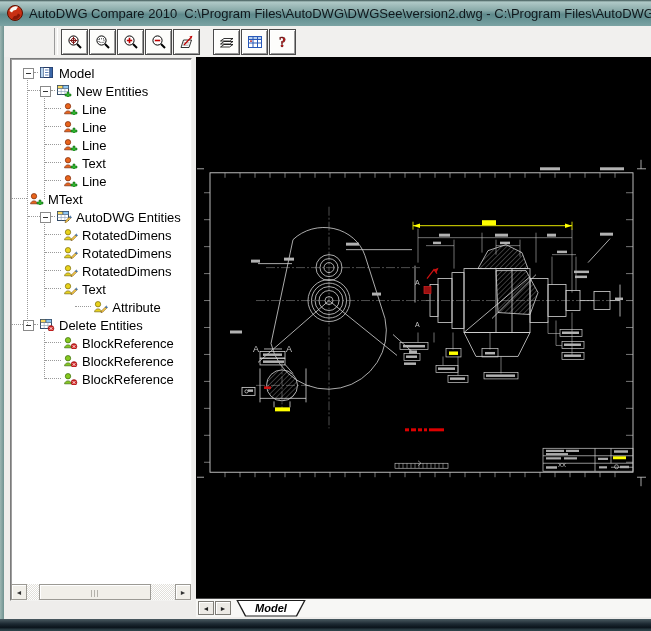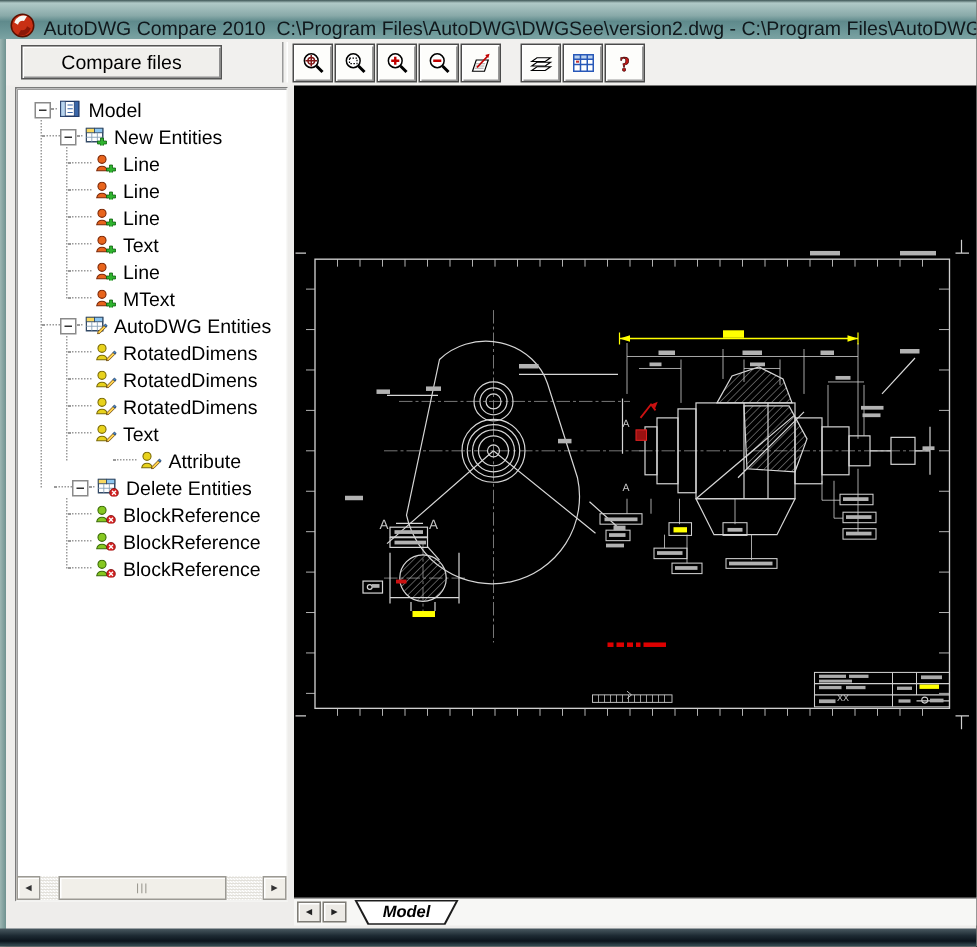--- a/index.html
+++ b/index.html
@@ -2,21 +2,21 @@
 <html><head>
 <meta charset="utf-8">
 <style>
   html,body{margin:0;padding:0;}
   body{width:651px;height:631px;overflow:hidden;font-family:"Liberation Sans",sans-serif;background:#eeedeb;position:relative;}
   .window{position:absolute;inset:0;}
   
   .left-border{position:absolute;left:0;top:0;bottom:0;width:4px;background:linear-gradient(90deg,#9cb5b2,#6f9290);}
   .bottom-border{position:absolute;left:0;right:0;bottom:0;height:12px;background:linear-gradient(180deg,#4a5a61 0%,#1d2a33 40%,#0b141c 70%,#31464d 93%,#253a41 100%);}
   
-  .titlebar{position:absolute;top:0;left:0;right:0;height:26px;display:flex;align-items:flex-end;padding-left:6px;box-sizing:border-box;
+  .titlebar{position:absolute;top:0;left:0;right:0;height:26px;display:flex;align-items:center;padding-left:6px;box-sizing:border-box;
     background:linear-gradient(180deg,#3c5454 0,#b0c9c7 2px,#89aaa9 40%,#5f8a8c 55%,#6c9798 80%,#7ba3a3 100%);}
   .app-icon{width:18px;height:18px;margin-right:5px;flex:none;}
   .title-text{font-size:13px;color:#10181c;white-space:pre;overflow:hidden;}
   
   .toolbar{position:absolute;top:26px;left:4px;right:0;height:31px;background:#f1f0ee;display:flex;align-items:center;padding-left:10px;box-sizing:border-box;}
   .compare-btn{width:134px;height:23px;background:#f0efec;border:1px solid #555;box-shadow:inset 1px 1px 0 #ffffff, inset -1px -1px 0 #909090;font-size:13px;font-family:"Liberation Sans",sans-serif;color:#000;}
   .tb-sep{width:2px;height:27px;margin-left:40px;margin-right:3px;border-left:1px solid #9a9a9a;border-right:1px solid #ffffff;}
   .tbtn{width:27px;height:26px;margin-right:1px;background:#fdfdfb;border:1px solid #4a4a4a;box-shadow:inset 1px 1px 0 #ffffff, inset -1px -1px 0 #9a9a9a;display:flex;align-items:center;justify-content:center;padding:0;}
   .tbtn svg{display:block;}
   .tb-gap{width:12px;}
@@ -58,21 +58,20 @@
   <div class="titlebar">
     <svg class="app-icon" viewBox="0 0 18 18">
       <circle cx="9" cy="9" r="7.5" fill="#c83014" stroke="#5a1000"></circle>
       <path d="M3.5,7 A6.5,6.5 0 0 1 12,2.8 L10,6 A3.5,3.5 0 0 0 6,8.5 Z" fill="#f8f8f4"></path>
       <path d="M14.5,11 A6.5,6.5 0 0 1 6,15.2 L8,12 A3.5,3.5 0 0 0 12,9.5 Z" fill="#8a1808"></path>
     </svg>
     <span class="title-text">AutoDWG Compare 2010  C:\Program Files\AutoDWG\DWGSee\version2.dwg - C:\Program Files\AutoDWG</span>
   </div>
 
   <div class="toolbar">
-    <button class="compare-btn">Compare files</button>
     <div class="tb-sep"></div>
     <button class="tbtn">
       <svg width="16" height="16" viewBox="0 0 16 16">
         <circle cx="6.5" cy="6.5" r="4.6" fill="#fff" stroke="#000"></circle>
         <line x1="6.5" y1="2.6" x2="6.5" y2="10.4" stroke="#801818"></line>
         <line x1="2.6" y1="6.5" x2="10.4" y2="6.5" stroke="#801818"></line>
         <circle cx="6.5" cy="6.5" r="2.2" fill="none" stroke="#801818"></circle>
         <line x1="10" y1="10" x2="14" y2="14" stroke="#000" stroke-width="2"></line>
       </svg>
     </button>
@@ -214,21 +213,21 @@
             <span class="stub16"></span>
             <span class="ticon">
               <svg width="15" height="12" viewBox="0 0 15 12">
                 <circle cx="5" cy="3.2" r="2.7" fill="#e8641c" stroke="#7a2808" stroke-width="0.7"></circle>
                 <path d="M1.5,10.8 C2.2,6.9 7.8,6.9 8.5,10.8 Z" fill="#e8641c" stroke="#7a2808" stroke-width="0.7"></path>
                 <path d="M10,7 h2 v2 h2 v2 h-2 v2 h-2 v-2 h-2 v-2 h2 z" fill="#2fb32f" stroke="#0a5a0a" stroke-width="0.5"></path>
               </svg>
             </span>
             <span class="tlabel">Line</span>
           </div>
-          <div class="trow" style="padding-left: 34px;">
+          <div class="trow" style="">
             <span class="stub16"></span>
             <span class="ticon">
               <svg width="15" height="12" viewBox="0 0 15 12">
                 <circle cx="5" cy="3.2" r="2.7" fill="#e8641c" stroke="#7a2808" stroke-width="0.7"></circle>
                 <path d="M1.5,10.8 C2.2,6.9 7.8,6.9 8.5,10.8 Z" fill="#e8641c" stroke="#7a2808" stroke-width="0.7"></path>
                 <path d="M10,7 h2 v2 h2 v2 h-2 v2 h-2 v-2 h-2 v-2 h2 z" fill="#2fb32f" stroke="#0a5a0a" stroke-width="0.5"></path>
               </svg>
             </span>
             <span class="tlabel">MText</span>
           </div>
@@ -305,21 +304,21 @@
               <svg width="15" height="12" viewBox="0 0 15 12">
                 <circle cx="5" cy="3.2" r="2.7" fill="#e8d21c" stroke="#7a6a08" stroke-width="0.7"></circle>
                 <path d="M1.5,10.8 C2.2,6.9 7.8,6.9 8.5,10.8 Z" fill="#e8d21c" stroke="#7a6a08" stroke-width="0.7"></path>
                 <path d="M8,11.6 l1.6,-0.4 4,-4 -1.2,-1.2 -4,4 z" fill="#ffd24a" stroke="#553300" stroke-width="0.5"></path>
                 <path d="M12.4,5.9 l1.2,1.2 0.9,-0.9 -1.2,-1.2 z" fill="#4488cc" stroke="#15335a" stroke-width="0.5"></path>
               </svg>
             </span>
             <span class="tlabel">Attribute</span>
           </div>
           <div class="vline" style="left: 33px; top: 165px; height: 83px;"></div>
-          <div class="trow" style="padding-left: 25px;">
+          <div class="trow" style="padding-left: 0;">
             <span class="stub"></span>
             <span class="expander"></span>
             <span class="stub4"></span>
             <span class="ticon">
               <svg width="15" height="12" viewBox="0 0 15 12">
                 <rect x="0.5" y="0.5" width="11" height="9" fill="#fff" stroke="#334a66"></rect>
                 <rect x="0.5" y="0.5" width="5.5" height="3" fill="#f8d860" stroke="#334a66" stroke-width="0.6"></rect>
                 <rect x="6" y="0.5" width="5.5" height="3" fill="#8ec6f0" stroke="#334a66" stroke-width="0.6"></rect>
                 <line x1="0.5" y1="6.5" x2="11.5" y2="6.5" stroke="#88a0b8" stroke-width="0.6"></line>
                 <line x1="4.2" y1="3.5" x2="4.2" y2="9.5" stroke="#88a0b8" stroke-width="0.6"></line>

